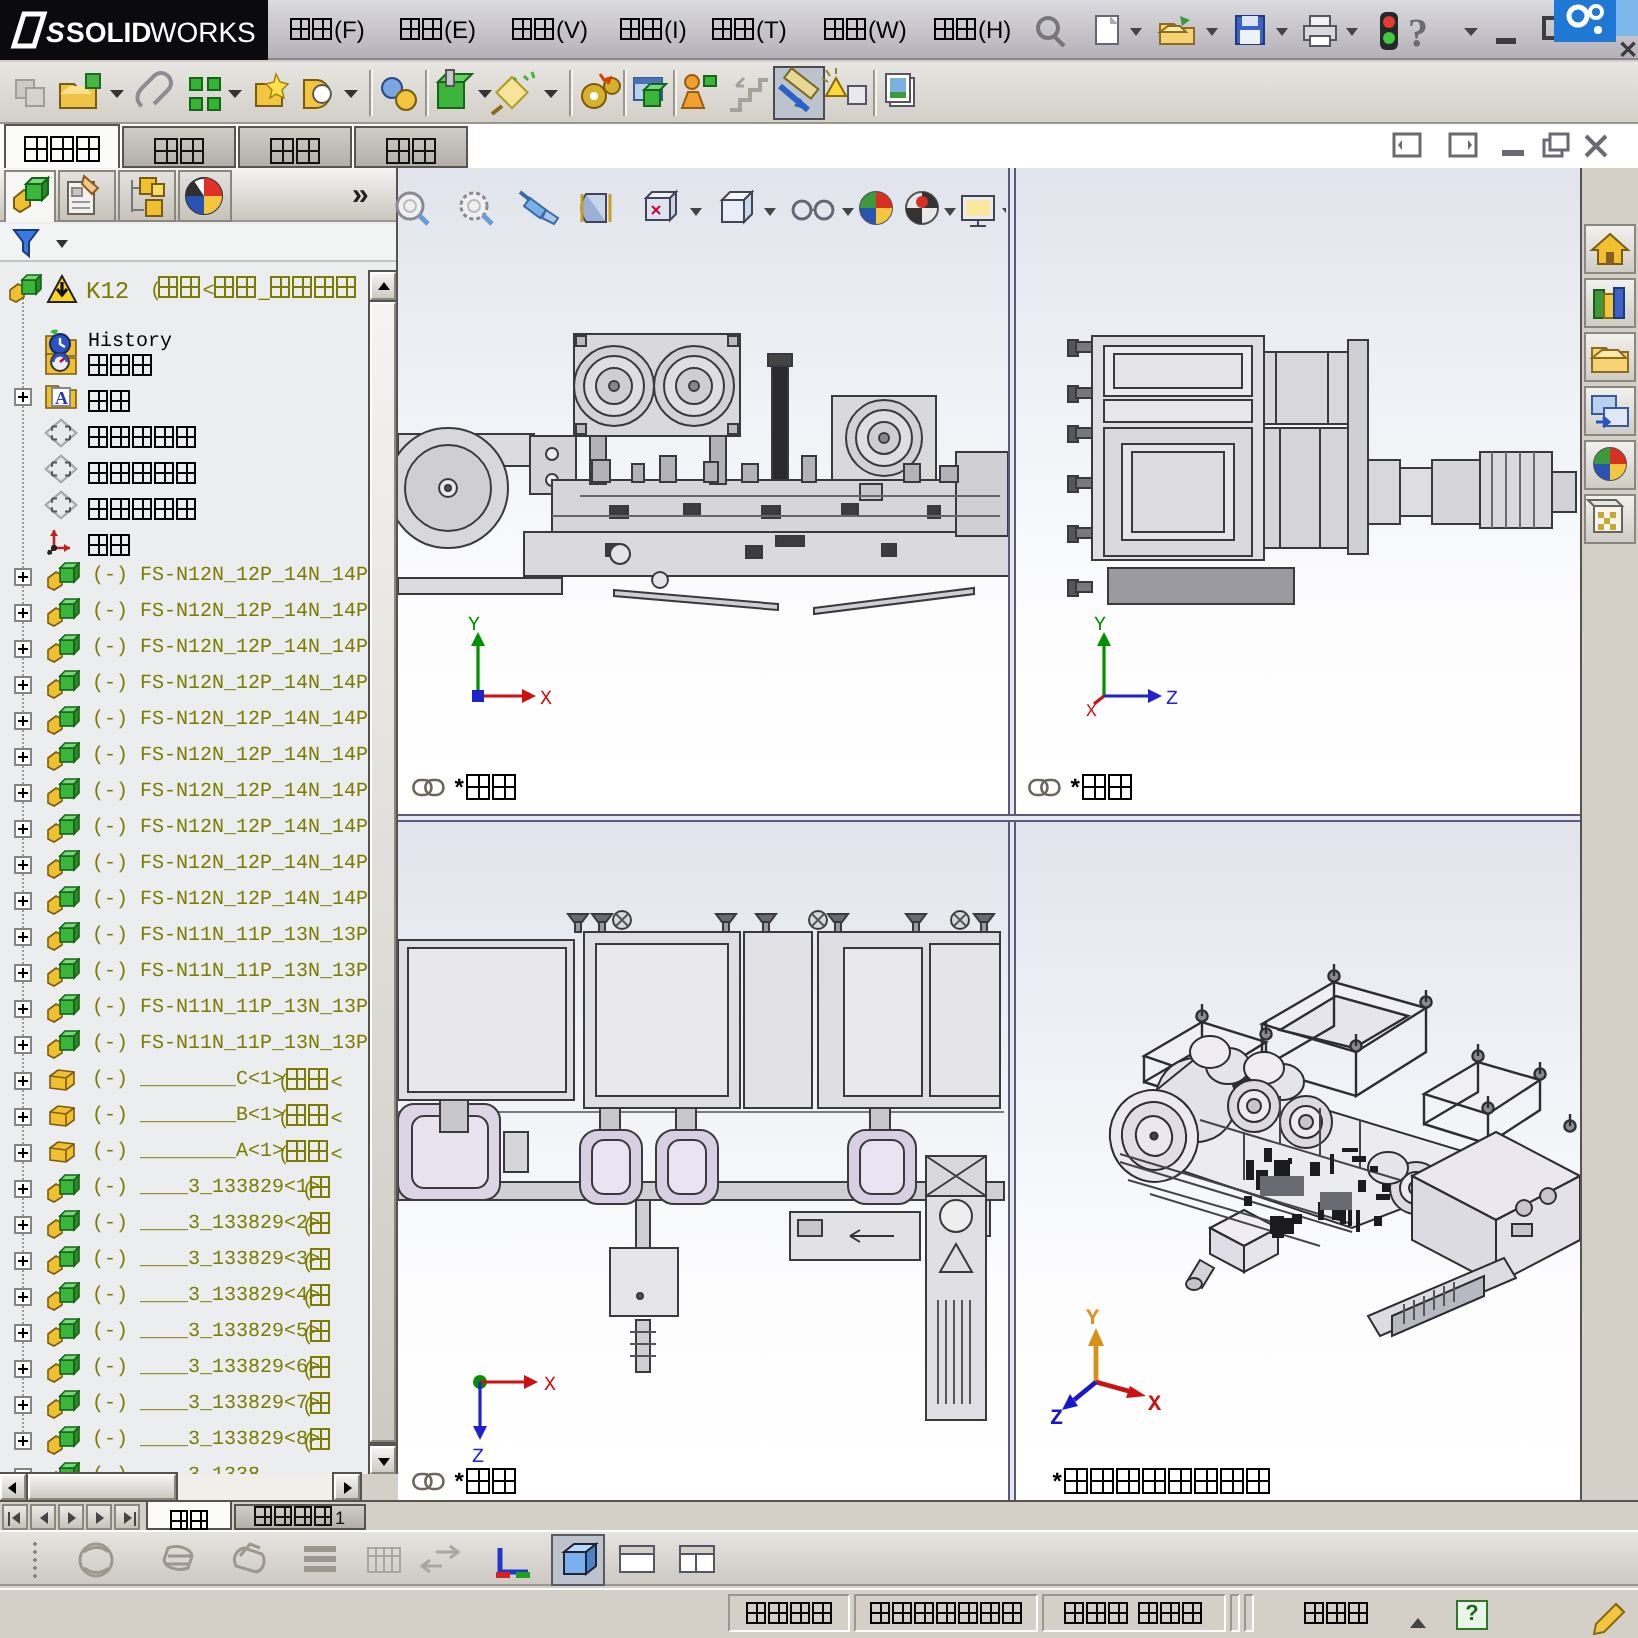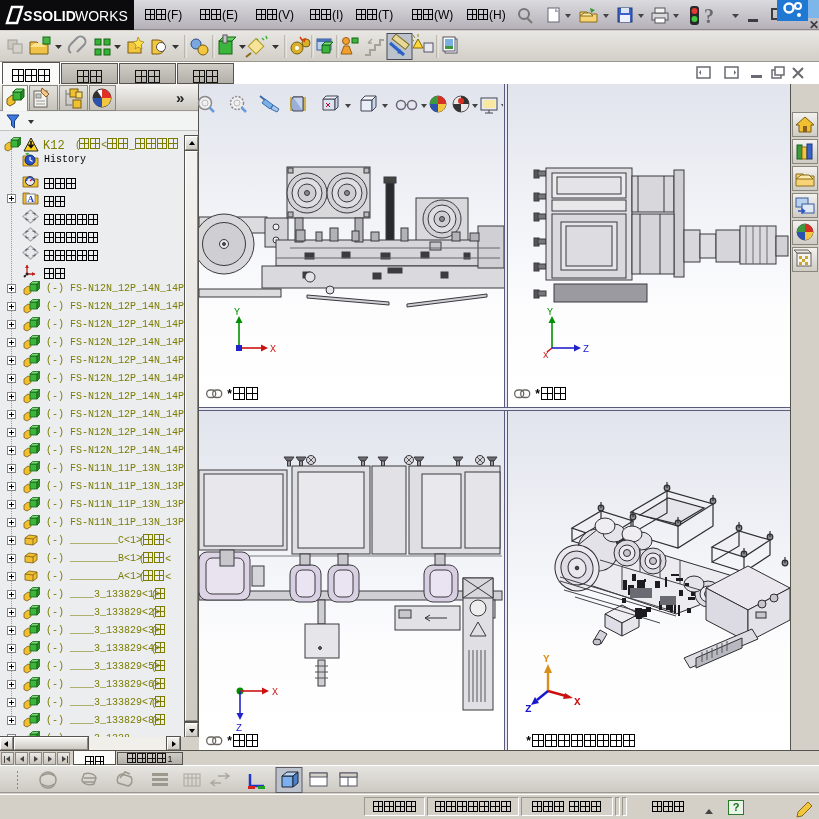--- a/index.html
+++ b/index.html
@@ -200,21 +200,21 @@
         </div>
         <div class="ab" style="left:23px;top:1px;width:16px;height:15px">
           <svg width="16" height="15" style="position:absolute;left:0;top:0">
             <path d="M8 1 l7 13 h-14 z" fill="#ffd420" stroke="#222" stroke-width="1"></path>
             <path d="M8 4 l0 6 m-2.5 -2.5 l2.5 3 2.5 -3" stroke="#111" stroke-width="1.6" fill="none"></path>
           </svg>
         </div>
         <div class="ab" style="left:43px;top:3px;color:#7c7c00;font-family:'Liberation Mono',monospace;font-size:12px;letter-spacing:0">K12</div>
         <div class="ab" style="left:76px;top:2px;color:#7c7c00;font-size:10px">(<span class="c"></span><span class="c"></span>&lt;<span class="c"></span><span class="c"></span>_<span class="c"></span><span class="c"></span><span class="c"></span><span class="c"></span></div>
       </div>
-<div class="ab" style="left:0;top:20px;width:199px;height:18px;overflow:hidden">
+<div class="ab" style="left:0;top:32px;width:199px;height:18px;overflow:hidden">
         <div class="ab" style="left:22px;top:1px;width:17px;height:15px">
           <svg width="17" height="15" style="position:absolute;left:0;top:0">
             <path d="M1 4 h6 l2 2 h7 v8 h-15 z" fill="#f0c030" stroke="#7a5c10" stroke-width="0.8"></path>
             <circle cx="8" cy="8" r="5" fill="#2a52c8" stroke="#14286a"></circle>
             <path d="M8 5 v3 l2.5 1.5" stroke="#fff" stroke-width="1.2" fill="none"></path>
             <path d="M3 2 a4 4 0 0 1 4 -1 l-1 2.5 z" fill="#3cb53c"></path>
           </svg>
         </div>
         <div class="ab" style="left:44px;top:3px;color:#000;font-family:'Liberation Mono',monospace;font-size:10px;letter-spacing:0">History</div>
       </div>

